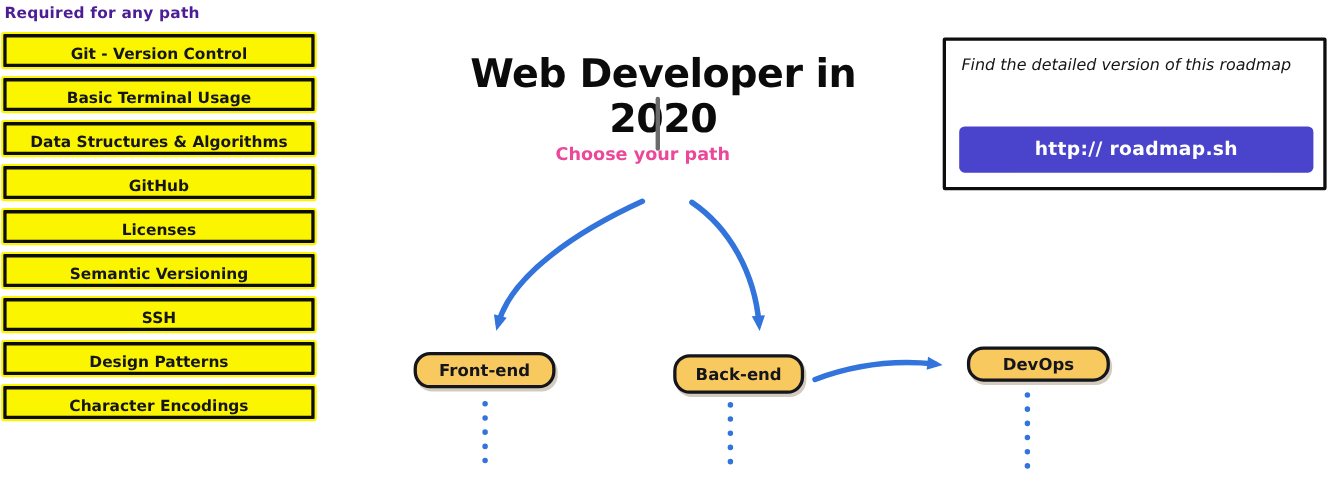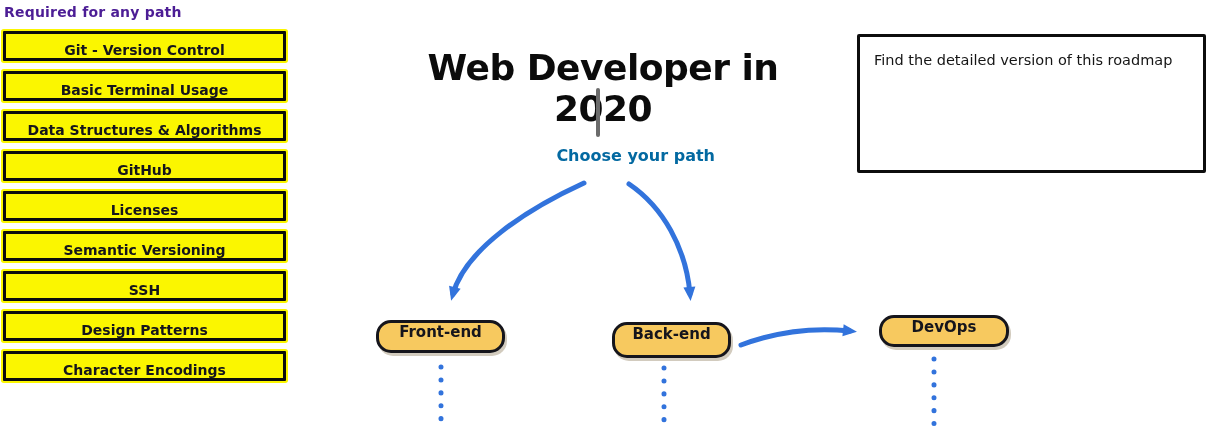--- a/index.html
+++ b/index.html
@@ -29,45 +29,45 @@
   
   .title{
     position:absolute;left:403px;top:29px;width:400px;text-align:center;
     font-size:36px;font-weight:800;letter-spacing:-.5px;color:#0b0b0b;margin-top:18px;
   }
   .stem{
     position:absolute;left:596px;top:88px;width:4px;height:49px;
     background:var(--line-gray);border-radius:2px;
   }
   .choose{
-    position:absolute;left:505px;top:146px;width:210px;text-align:right;
-    font-size:16px;font-weight:800;color:#0369a1;
+    position:absolute;left:505px;top:130px;width:210px;text-align:left;
+    font-size:16px;font-weight:800;color:#ec4899;
   }
   .overlay{position:absolute;left:0;top:0;width:1207px;height:436px;pointer-events:none;}
   .arrow-path{stroke:var(--arrow-blue);stroke-width:5;fill:none;stroke-linecap:round;}
   .dot-path{stroke:var(--arrow-blue);stroke-width:5;fill:none;stroke-linecap:round;stroke-dasharray:0.1 12.8;}
   #ah path{fill:var(--arrow-blue);}
   .path-box{
     position:absolute;box-sizing:border-box;height:33px;
     background:var(--path-box-bg);
     border:3px solid var(--ink);border-radius:15px;
     box-shadow:2px 3px 0 rgba(95,70,20,.28);
-    display:flex;justify-content:center;
+    display:flex;align-items:center;justify-content:center;
     font-size:15px;font-weight:700;cursor:pointer;
   }
   .pb-frontend{left:376px;top:320px;width:129px;}
   .pb-backend{left:612px;top:322px;width:119px;height:36px;}
   .pb-devops{left:879px;top:315px;width:130px;height:32px;}
   
   .info-box{
     position:absolute;left:857px;top:34px;width:349px;height:139px;box-sizing:border-box;
     background:#ffffff;border:3px solid #0d0d0d;border-radius:2px;
   }
   .info-line{margin:0 0 0 14px;font-size:14.5px;font-weight:500;color:#151515;line-height:28px;}
-  .info-line.first{margin-top:9px;}
+  .info-line.first{margin-top:9px;font-style:italic;}
   .url-button{
     position:absolute;left:12px;top:78px;width:322px;height:42px;box-sizing:border-box;
     background:var(--button-purple);border-radius:5px;
     display:flex;align-items:center;justify-content:center;
     color:#ffffff;font-size:17px;font-weight:800;letter-spacing:.3px;cursor:pointer;
   }
 </style>
 </head>
 <body>
 
@@ -127,15 +127,16 @@
     </div>
   <div class="path-box pb-backend">
       <span>Back-end</span>
     </div>
   <div class="path-box pb-devops">
       <span>DevOps</span>
     </div>
 
   <div class="info-box">
     <div class="info-line first">Find the detailed version of this roadmap</div>
+    <div class="url-button">http:// roadmap.sh</div>
   </div>
 
 </div>
 
 </body></html>

